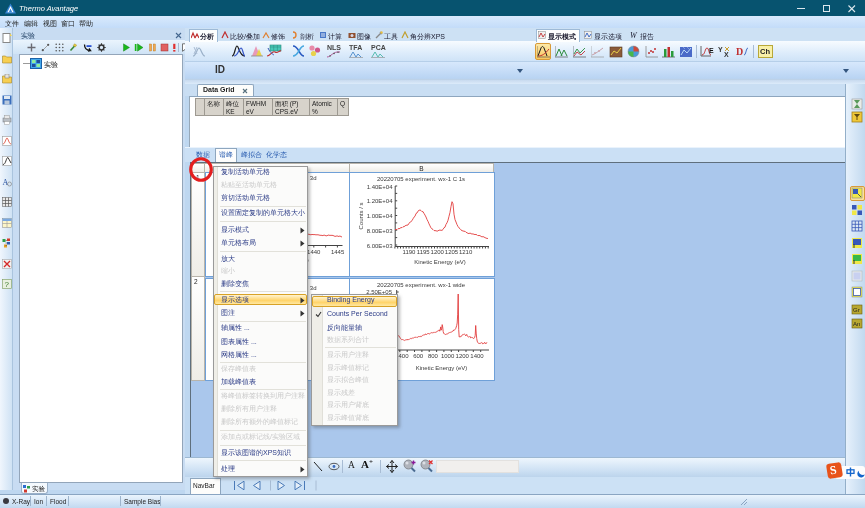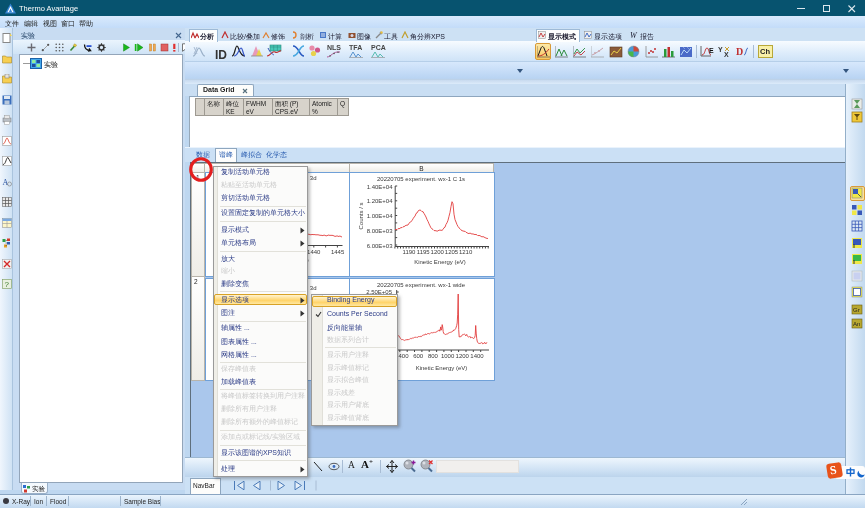--- a/index.html
+++ b/index.html
@@ -7,21 +7,21 @@
 .abs{position:absolute;}
 svg{display:block;}
 </style></head>
 <body>
 <div class="abs" style="left:0;top:0;width:865px;height:16px;background:#07536f;"></div>
 <svg class="abs" style="left:5px;top:3px;" width="11" height="11" viewBox="0 0 11 11">
     <polygon points="5.5,0.5 11,10.5 0,10.5" fill="#3584d4"></polygon>
     <polygon points="5.5,3 8.6,9.3 2.4,9.3" fill="#fff"></polygon>
     <polygon points="5.5,5.5 7.2,9.3 3.8,9.3" fill="#3584d4"></polygon>
   </svg>
-<div class="abs" style="left:19px;top:4px;color:#fff;font-size:7.5px;">Thermo Avantage</div>
+<div class="abs" style="left:19px;top:4px;color:#fff;font-size:7.5px;font-style:italic;">Thermo Avantage</div>
 <div class="abs" style="left:797px;top:7.5px;width:8px;height:1px;background:#dce7ed;"></div>
 <div class="abs" style="left:823px;top:4.5px;width:7px;height:7px;border:1px solid #dce7ed;"></div>
 <svg class="abs" style="left:848px;top:4.5px" width="8" height="8">
     <path d="M0.5,0.5 L7,7 M7,0.5 L0.5,7" stroke="#dce7ed" stroke-width="1.1"></path>
   </svg>
 <div class="abs" style="left:0;top:16px;width:865px;height:12px;background:linear-gradient(180deg,#d9eafd,#c3dcf9);"></div>
 <div class="abs" style="left:5px;top:18.5px;color:#222;font-size:7px;">文件</div>
 <div class="abs" style="left:24px;top:18.5px;color:#222;font-size:7px;">编辑</div>
 <div class="abs" style="left:43px;top:18.5px;color:#222;font-size:7px;">视图</div>
 <div class="abs" style="left:61px;top:18.5px;color:#222;font-size:7px;">窗口</div>
@@ -210,21 +210,21 @@
   </svg>
 <div class="abs" style="left:384px;top:31.5px;font-size:7px;color:#1a1a2e;">工具</div>
 <svg class="abs" style="left:401px;top:31px" width="8" height="8">
     <path d="M1,7 L4,1 L7,7" stroke="#c0a030" fill="none" stroke-width="1.2"></path>
   </svg>
 <div class="abs" style="left:410px;top:31.5px;font-size:7px;color:#1a1a2e;">角分辨XPS</div>
 <svg class="abs" style="left:192px;top:45px" width="14" height="13" viewBox="0 0 14 13">
     <path d="M1,11 C4,11 5,3 7,3 C9,3 10,11 13,11" stroke="#9ab0c8" fill="none" stroke-width="1.2"></path>
     <path d="M2,2 l3,7 M5,2 l-3,7" stroke="#aabdd4" stroke-width="1"></path>
   </svg>
-<div class="abs" style="left:215px;top:48px;font-size:12px;font-weight:bold;color:#333;">ID</div>
+<div class="abs" style="left:215px;top:64px;font-size:10px;font-weight:bold;color:#333;">ID</div>
 <svg class="abs" style="left:231px;top:44px" width="16" height="15" viewBox="0 0 16 15">
     <path d="M1,12 C4,12 4,2 6,2 C8,2 8,12 14,12" stroke="#1a1a1a" fill="none" stroke-width="1.2"></path>
     <path d="M3,12 C7,12 8,4 10,4 C12,4 12,12 14,12" stroke="#3858c8" fill="none" stroke-width="1.2"></path>
   </svg>
 <svg class="abs" style="left:250px;top:44px" width="14" height="15" viewBox="0 0 14 15">
     <polygon points="2,12 6,2 10,12" fill="#e89ab8"></polygon>
     <polygon points="6,12 9,5 12,12" fill="#e8d24c"></polygon>
     <path d="M1,12 h12" stroke="#888" stroke-width="0.8"></path>
   </svg>
 <svg class="abs" style="left:266px;top:44px" width="20" height="15" viewBox="0 0 20 15">

